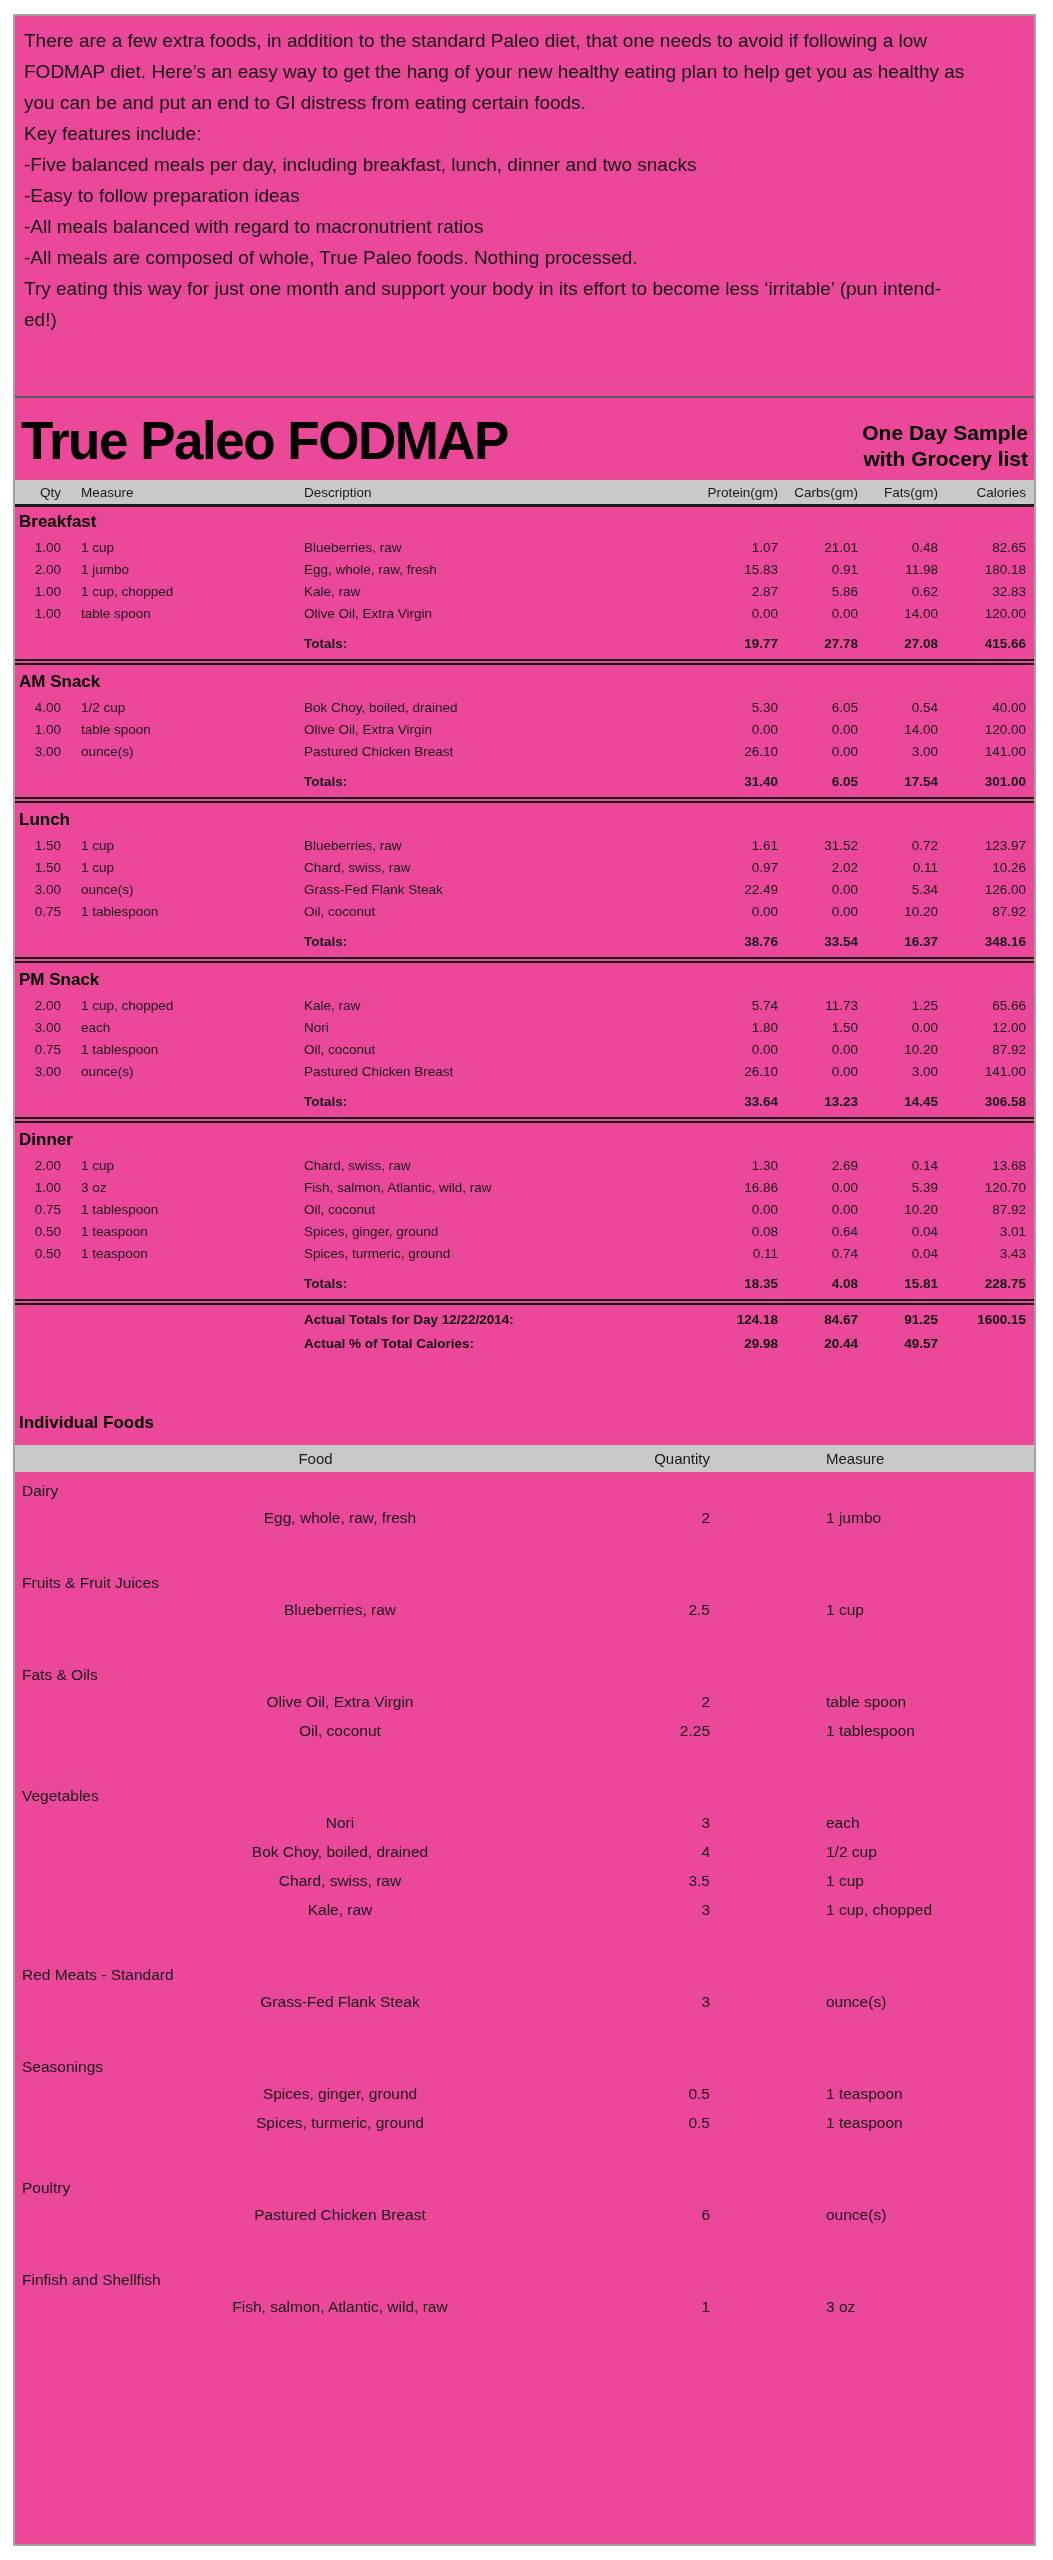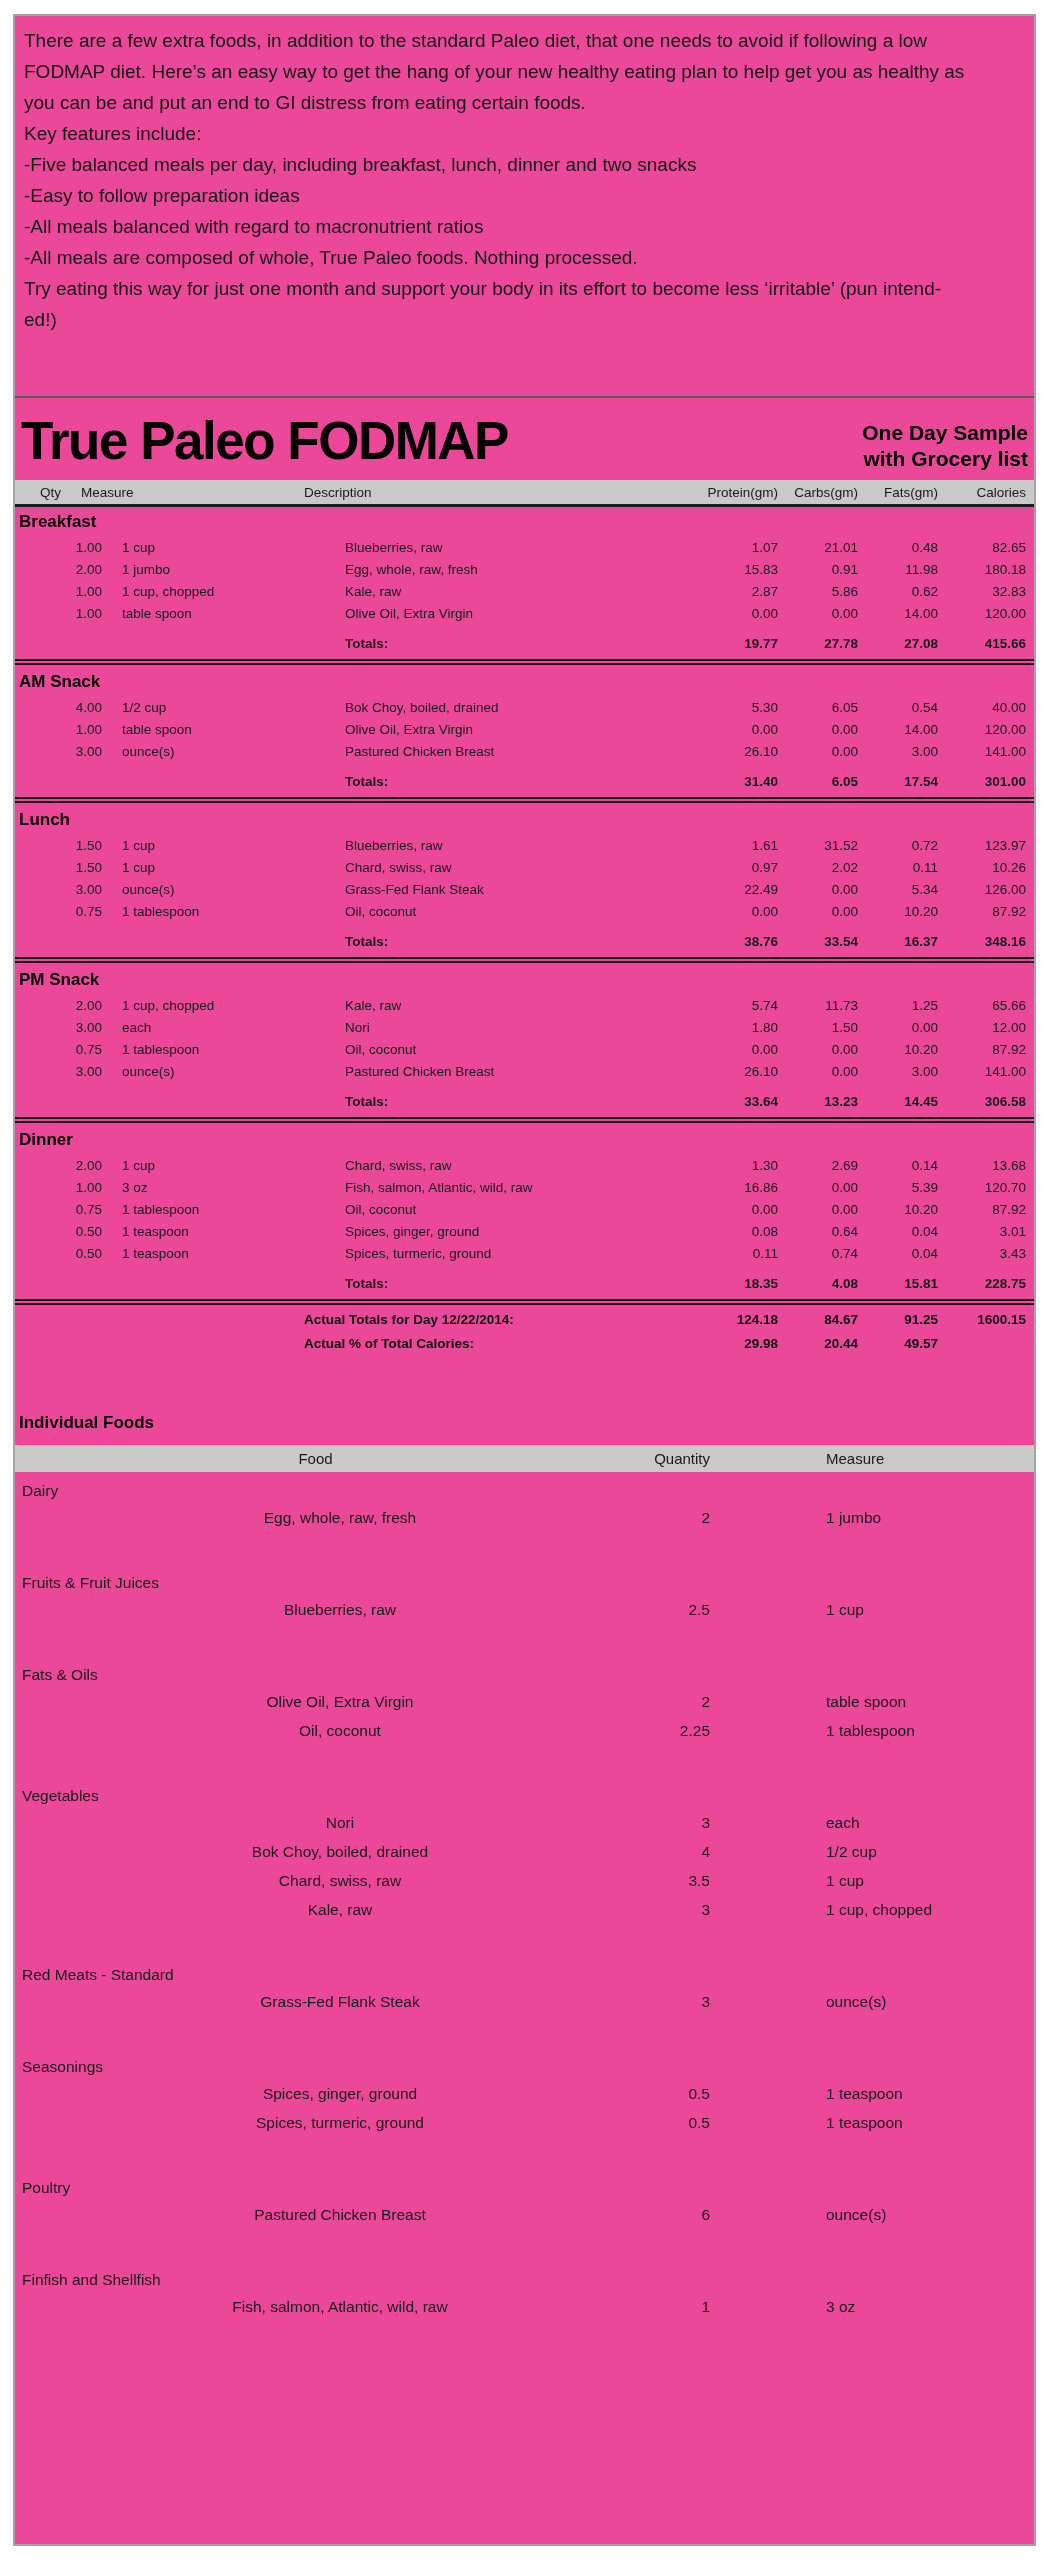--- a/index.html
+++ b/index.html
@@ -19,21 +19,21 @@
             padding-top:8px;color:#000;}
   
   .grid7{display:grid;grid-template-columns:58px 225px 1fr 95px 80px 80px 88px;align-items:center;}
   .meal-header{background:#c9c9c9;border-bottom:3px solid #1c1c1c;height:24px;
                font-size:13.5px;color:#1a1a1a;margin:2px 0 0 0;}
   .c-qty{text-align:right;padding-right:12px;}
   .c-measure{text-align:left;padding-left:8px;}
   .c-desc{text-align:left;padding-left:6px;}
   .c-num{text-align:right;padding-right:8px;}
   .section-name{font-size:17px;font-weight:bold;padding:5px 0 4px 4px;color:#000;}
-  .row{height:22px;font-size:13.5px;color:#1a1a1a;padding-left:41px;}
+  .row{height:22px;font-size:13.5px;color:#1a1a1a;}
   .row.totals{font-weight:bold;margin-top:8px;}
   .dbl-rule{height:2px;border-top:2px solid #141414;border-bottom:2px solid #141414;
             margin:5px 0 2px 0;}
   .day-row{height:24px;font-size:13.5px;font-weight:bold;color:#111;}
   
   .if-heading{font-size:17px;font-weight:bold;margin:58px 0 12px 4px;color:#000;}
   .grid3{display:grid;grid-template-columns:1fr 105px 320px;align-items:center;}
   .if-header{background:#c9c9c9;height:27px;font-size:15px;color:#1a1a1a;}
   .f-food{text-align:center;padding-left:7px;}
   .f-qty{text-align:right;padding-right:4px;}

